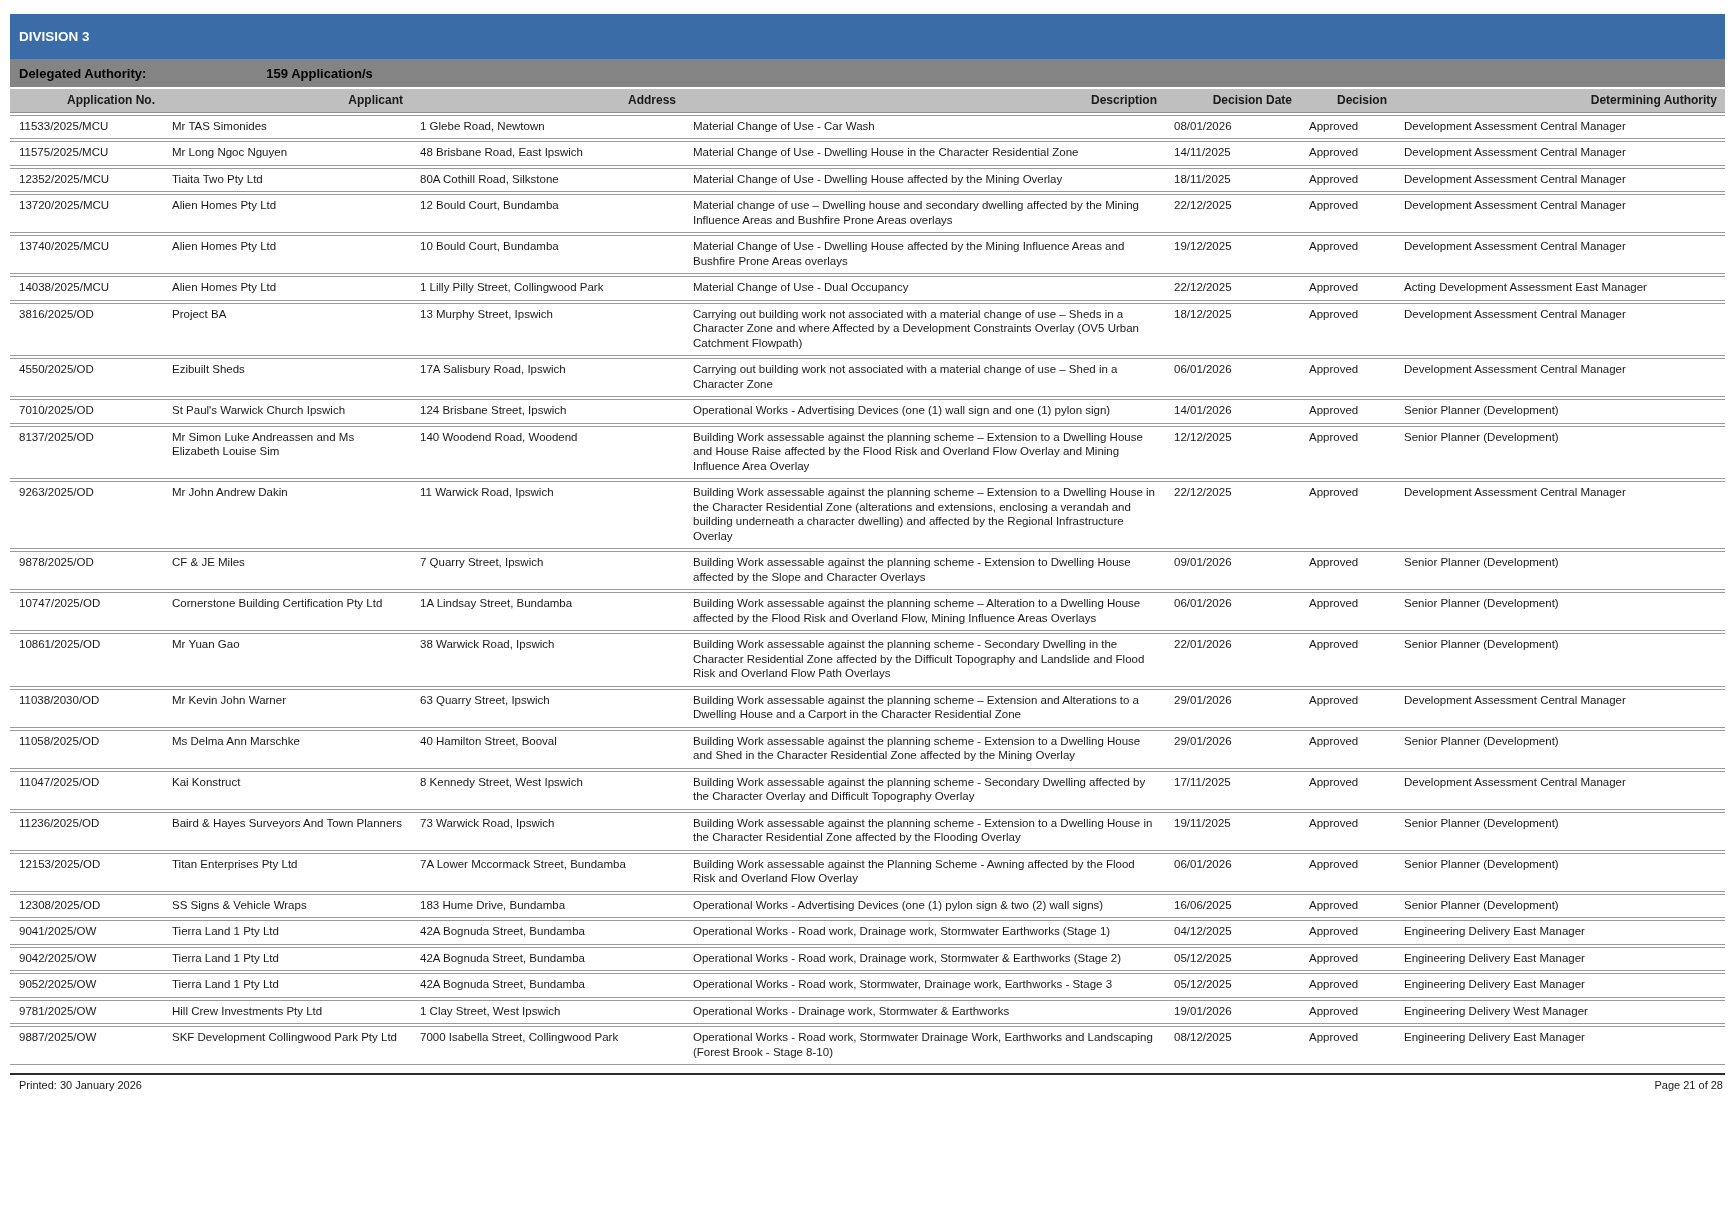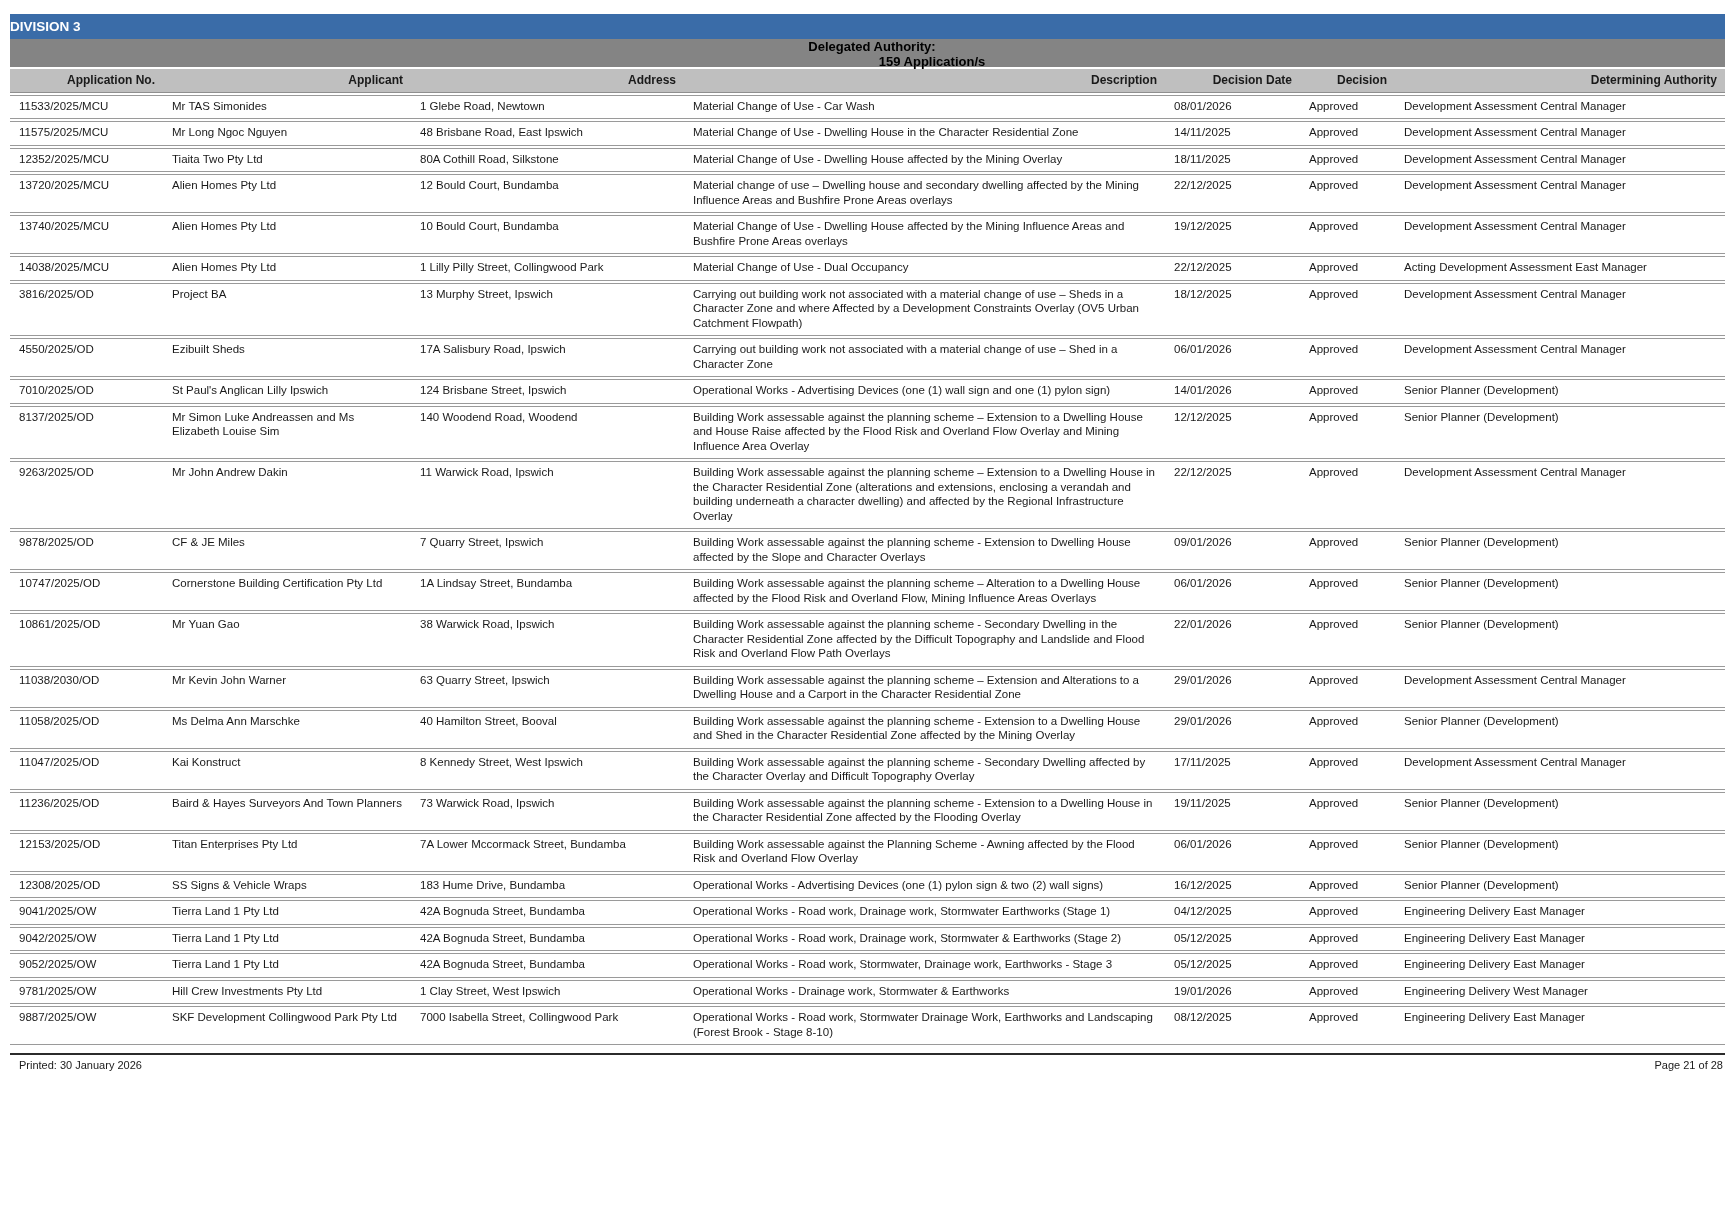--- a/index.html
+++ b/index.html
@@ -10,36 +10,36 @@
     width: 1735px;
   }
   .page {
     width: 1735px;
     min-height: 1226px;
     padding: 14px 10px 0 10px;
     display: flex;
     flex-direction: column;
   }
   .division-bar {
-    height: 25px;
+    height: 45px;
     display: flex;
     align-items: center;
+    padding-left: 9px;
     color: #ffffff;
     font-weight: bold;
     font-size: 13.5px;
   }
   .authority-band {
     height: 28px;
     display: flex;
     align-items: center;
     padding-left: 9px;
     font-weight: bold;
     font-size: 13px;
     color: #000000;
-    flex-direction: column;
   }
   .authority-band .count { margin-left: 120px; }
   table.report {
     width: 1715px;
     table-layout: fixed;
     border-collapse: separate;
     border-spacing: 0 2px;
     font-size: 11.5px;
     line-height: 14.5px;
   }
@@ -181,21 +181,21 @@
     <td>4550/2025/OD</td>
     <td>Ezibuilt Sheds</td>
     <td>17A Salisbury Road, Ipswich</td>
     <td>Carrying out building work not associated with a material change of use – Shed in a Character Zone</td>
     <td>06/01/2026</td>
     <td>Approved</td>
     <td>Development Assessment Central Manager</td>
   </tr>
         <tr>
     <td>7010/2025/OD</td>
-    <td>St Paul's Anglican Lilly Ipswich</td>
+    <td>St Paul's Warwick Church Ipswich</td>
     <td>124 Brisbane Street, Ipswich</td>
     <td>Operational Works - Advertising Devices (one (1) wall sign and one (1) pylon sign)</td>
     <td>14/01/2026</td>
     <td>Approved</td>
     <td>Senior Planner (Development)</td>
   </tr>
         <tr>
     <td>8137/2025/OD</td>
     <td>Mr Simon Luke Andreassen and Ms Elizabeth Louise Sim</td>
     <td>140 Woodend Road, Woodend</td>
@@ -283,21 +283,21 @@
     <td>Building Work assessable against the Planning Scheme - Awning affected by the Flood Risk and Overland Flow Overlay</td>
     <td>06/01/2026</td>
     <td>Approved</td>
     <td>Senior Planner (Development)</td>
   </tr>
         <tr>
     <td>12308/2025/OD</td>
     <td>SS Signs &amp; Vehicle Wraps</td>
     <td>183 Hume Drive, Bundamba</td>
     <td>Operational Works - Advertising Devices (one (1) pylon sign &amp; two (2) wall signs)</td>
-    <td>16/12/2025</td>
+    <td>16/06/2025</td>
     <td>Approved</td>
     <td>Senior Planner (Development)</td>
   </tr>
         <tr>
     <td>9041/2025/OW</td>
     <td>Tierra Land 1 Pty Ltd</td>
     <td>42A Bognuda Street, Bundamba</td>
     <td>Operational Works - Road work, Drainage work, Stormwater Earthworks (Stage 1)</td>
     <td>04/12/2025</td>
     <td>Approved</td>

